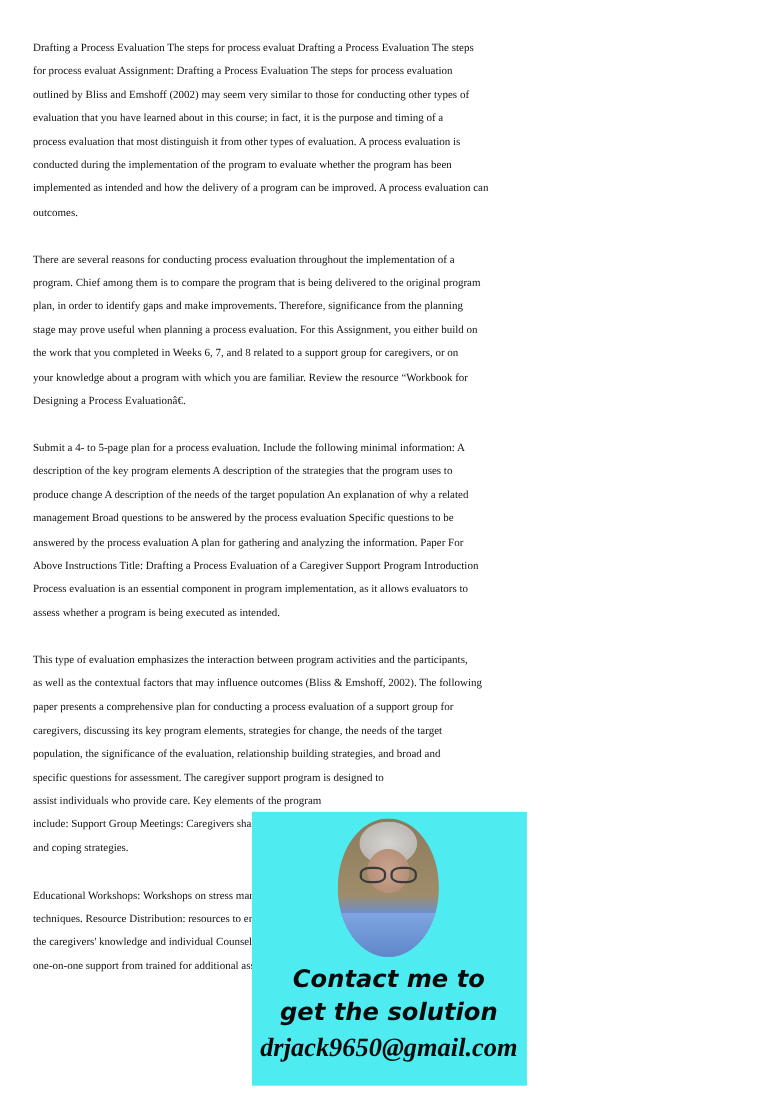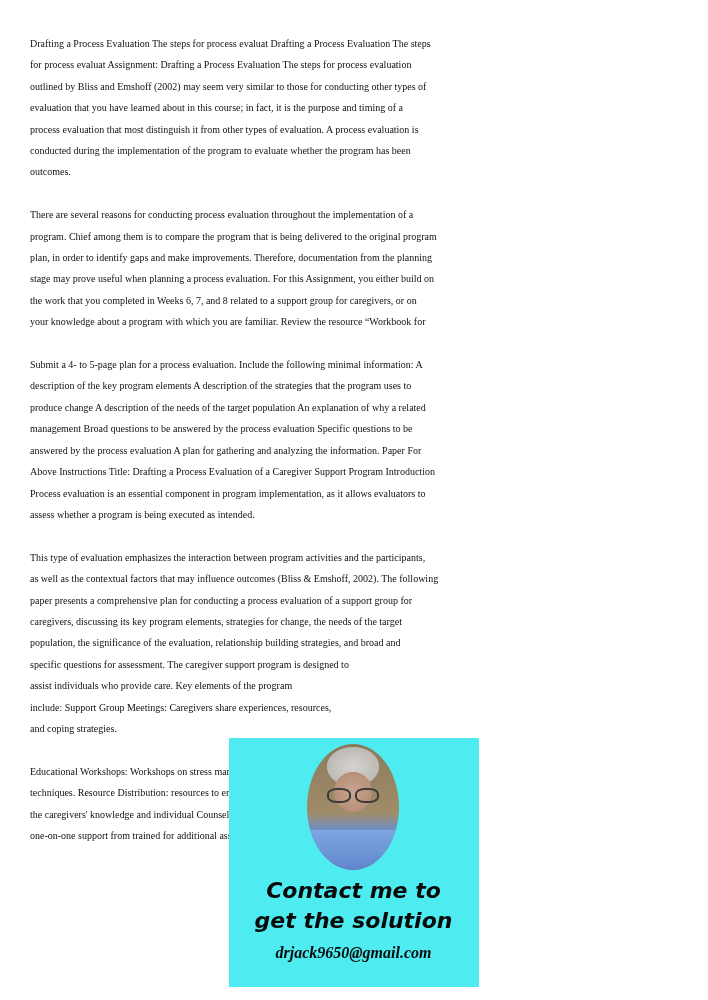--- a/index.html
+++ b/index.html
@@ -39,43 +39,45 @@
       background: linear-gradient(180deg, #7fa6e2, #5f86c9);
     }
     .promo-heading {
       position: absolute; left: 0; top: 138px; width: 249px; text-align: center;
       font-family: "DejaVu Sans", sans-serif; font-weight: bold;
       font-size: 22px; line-height: 30px; color: #0a0a0a;
     }
     .promo-email {
       position: absolute; left: 0; top: 202px; width: 249px; text-align: center;
       font-family: "Liberation Serif", "DejaVu Serif", serif; font-weight: bold;
-      font-size: 16px; line-height: 26px; color: #0a0a0a;
+      font-size: 24px; line-height: 26px; color: #0a0a0a;
     }
   </style>
 </head>
 <body>
 
 <div class="page">
   <p>
     <span class="line">Drafting a Process Evaluation The steps for process evaluat Drafting a Process Evaluation The steps</span>
     <span class="line">for process evaluat Assignment: Drafting a Process Evaluation The steps for process evaluation</span>
     <span class="line">outlined by Bliss and Emshoff (2002) may seem very similar to those for conducting other types of</span>
     <span class="line">evaluation that you have learned about in this course; in fact, it is the purpose and timing of a</span>
     <span class="line">process evaluation that most distinguish it from other types of evaluation. A process evaluation is</span>
     <span class="line">conducted during the implementation of the program to evaluate whether the program has been</span>
+    <span class="line">implemented as intended and how the delivery of a program can be improved. A process evaluation can</span>
     <span class="line">outcomes.</span>
   </p>
   <p>
     <span class="line">There are several reasons for conducting process evaluation throughout the implementation of a</span>
     <span class="line">program. Chief among them is to compare the program that is being delivered to the original program</span>
-    <span class="line">plan, in order to identify gaps and make improvements. Therefore, documentation from the planning</span>
+    <span class="line">plan, in order to identify gaps and make improvements. Therefore, significance from the planning</span>
     <span class="line">stage may prove useful when planning a process evaluation. For this Assignment, you either build on</span>
     <span class="line">the work that you completed in Weeks 6, 7, and 8 related to a support group for caregivers, or on</span>
     <span class="line">your knowledge about a program with which you are familiar. Review the resource “Workbook for</span>
+    <span class="line">Designing a Process Evaluationâ€.</span>
   </p>
   <p>
     <span class="line">Submit a 4- to 5-page plan for a process evaluation. Include the following minimal information: A</span>
     <span class="line">description of the key program elements A description of the strategies that the program uses to</span>
     <span class="line">produce change A description of the needs of the target population An explanation of why a related</span>
     <span class="line">management Broad questions to be answered by the process evaluation Specific questions to be</span>
     <span class="line">answered by the process evaluation A plan for gathering and analyzing the information. Paper For</span>
     <span class="line">Above Instructions Title: Drafting a Process Evaluation of a Caregiver Support Program Introduction</span>
     <span class="line">Process evaluation is an essential component in program implementation, as it allows evaluators to</span>
     <span class="line">assess whether a program is being executed as intended.</span>

